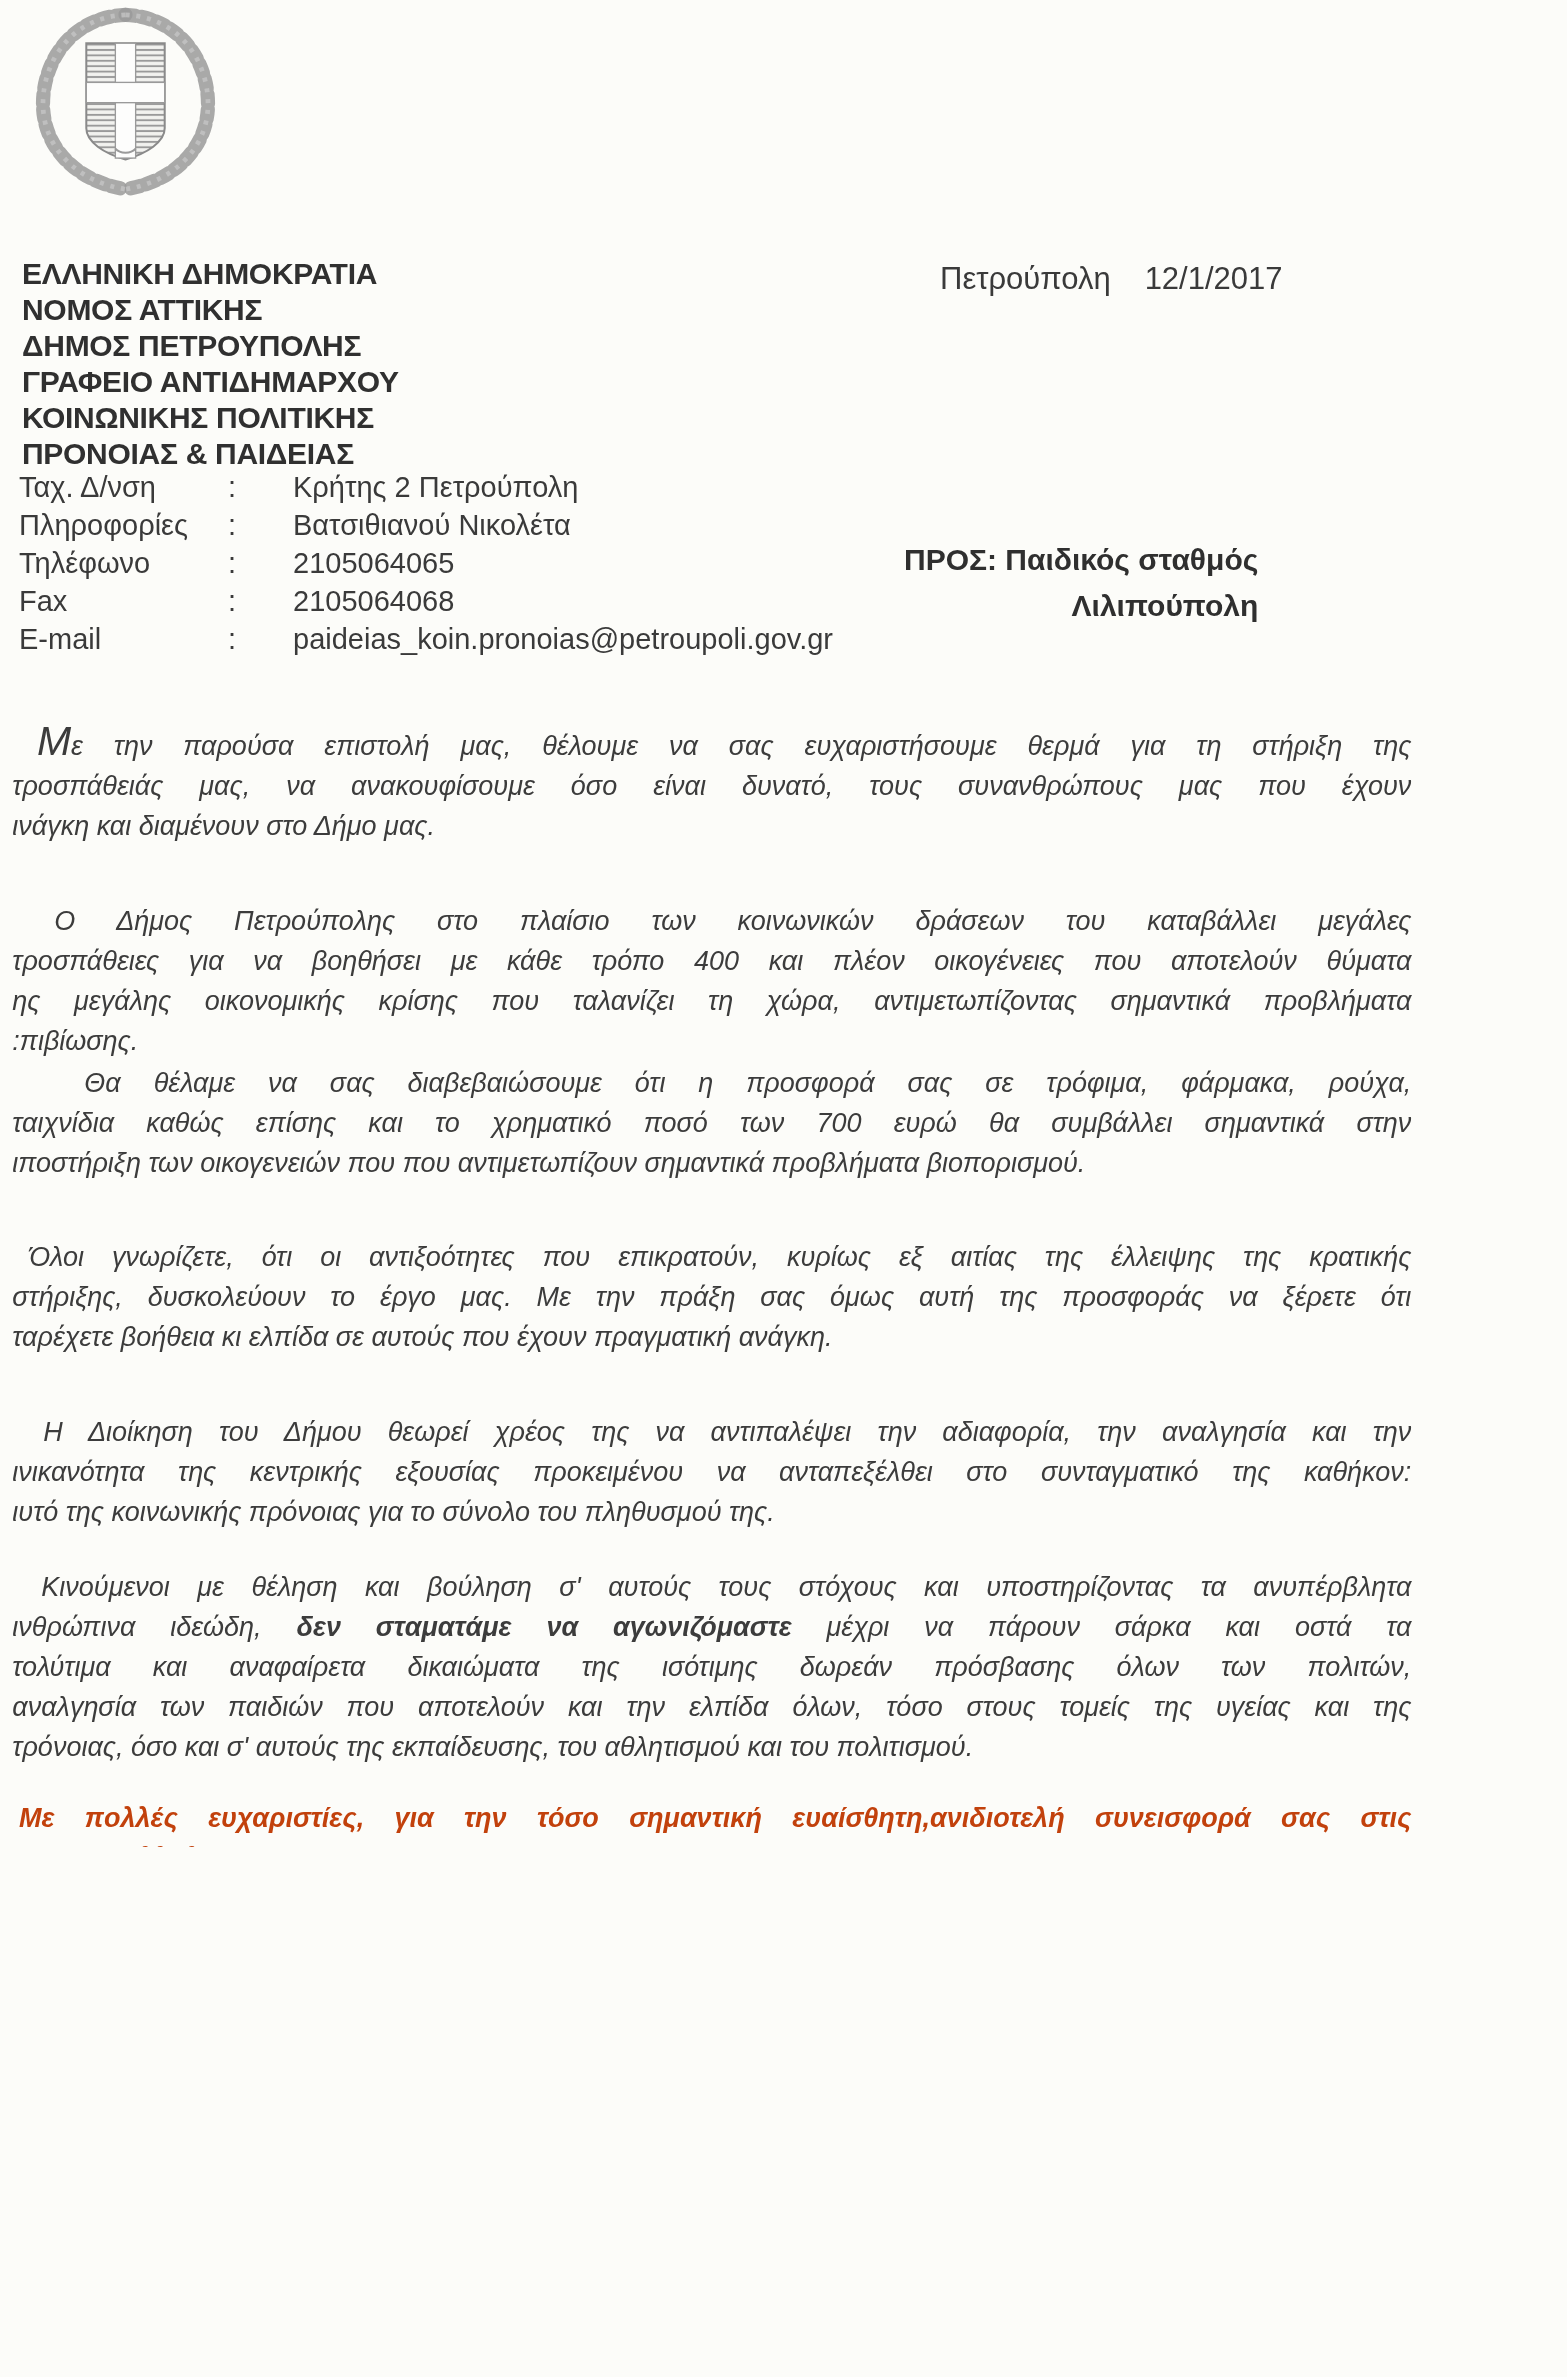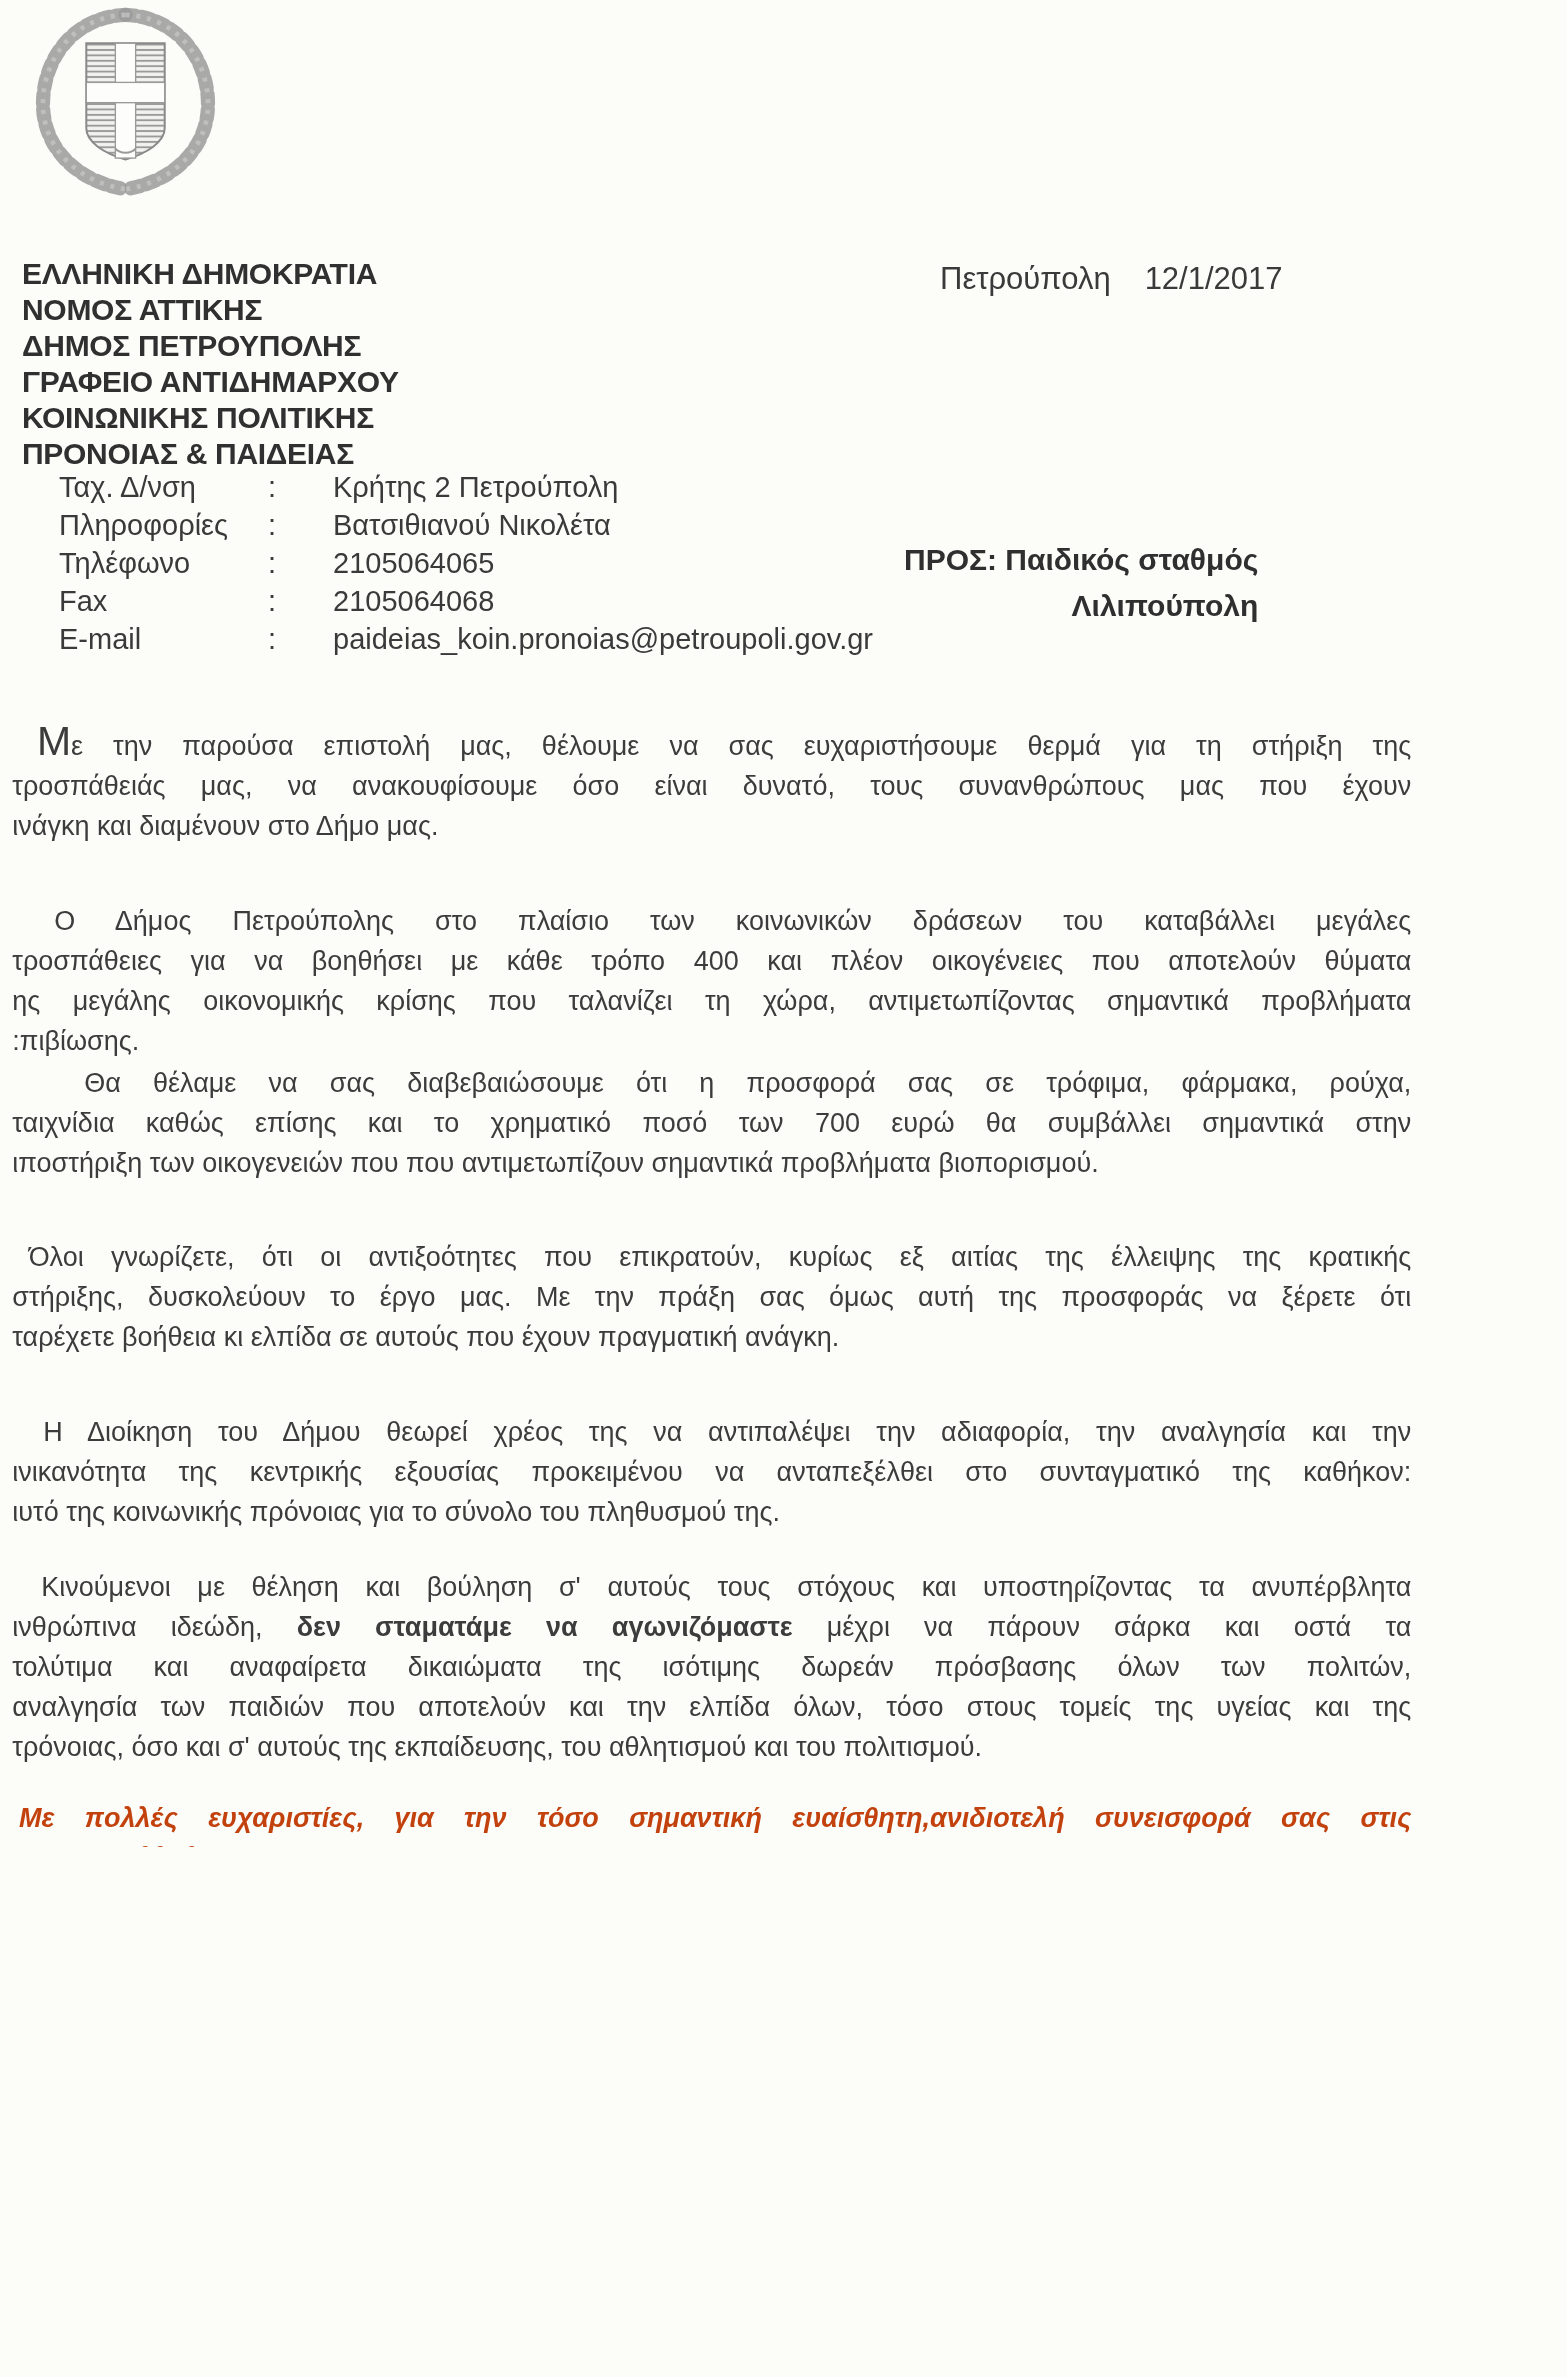--- a/index.html
+++ b/index.html
@@ -10,27 +10,27 @@
   .emblem{position:absolute;left:23px;top:4.1px;width:205px;height:196px;}
 
   
   .letterhead{position:absolute;left:22px;top:256px;font-weight:bold;font-size:30px;line-height:36px;letter-spacing:-0.3px;color:#303030;}
 
   
   .dateline{position:absolute;left:940px;top:261px;font-size:31px;color:#3a3a3a;display:flex;gap:34px;}
 
   
   .contact{position:absolute;left:19px;top:468px;font-size:29px;color:#3a3a3a;}
-  .contact .row{display:grid;grid-template-columns:209px 65px auto;line-height:38px;margin-left:40px;}
+  .contact .row{display:grid;grid-template-columns:209px 65px auto;line-height:38px;}
 
   
   .recipient{position:absolute;left:904px;top:537px;font-weight:bold;font-size:30px;line-height:46px;color:#2f2f2f;text-align:right;}
 
   
-  .par{position:absolute;left:12.3px;width:1399px;font-size:27px;line-height:40px;color:#3c3c3c;}
+  .par{position:absolute;left:12.3px;width:1399px;font-size:27px;line-height:40px;color:#3c3c3c;font-style:italic;}
   .par .ln{text-align:justify;text-align-last:justify;-moz-text-align-last:justify;}
   .par .ln.last{text-align:right;text-align-last:left;-moz-text-align-last:left;}
   .dropcap{font-size:41px;line-height:0;}
   .closing{font-style:italic;font-weight:bold;color:#c2410c;}
   .b{font-weight:bold;}
 
   
   .sig-titles{position:absolute;left:779px;top:1988px;width:629px;font-weight:bold;font-size:30px;line-height:40px;color:#2f2f2f;z-index:6;}
   .sig-name{position:absolute;left:779px;top:2172px;width:629px;text-align:center;font-weight:bold;font-size:31px;color:#2f2f2f;z-index:6;}
   .stamp{position:absolute;left:924px;top:1941px;width:342px;height:356px;transform:rotate(-14deg);opacity:.8;z-index:2;}

